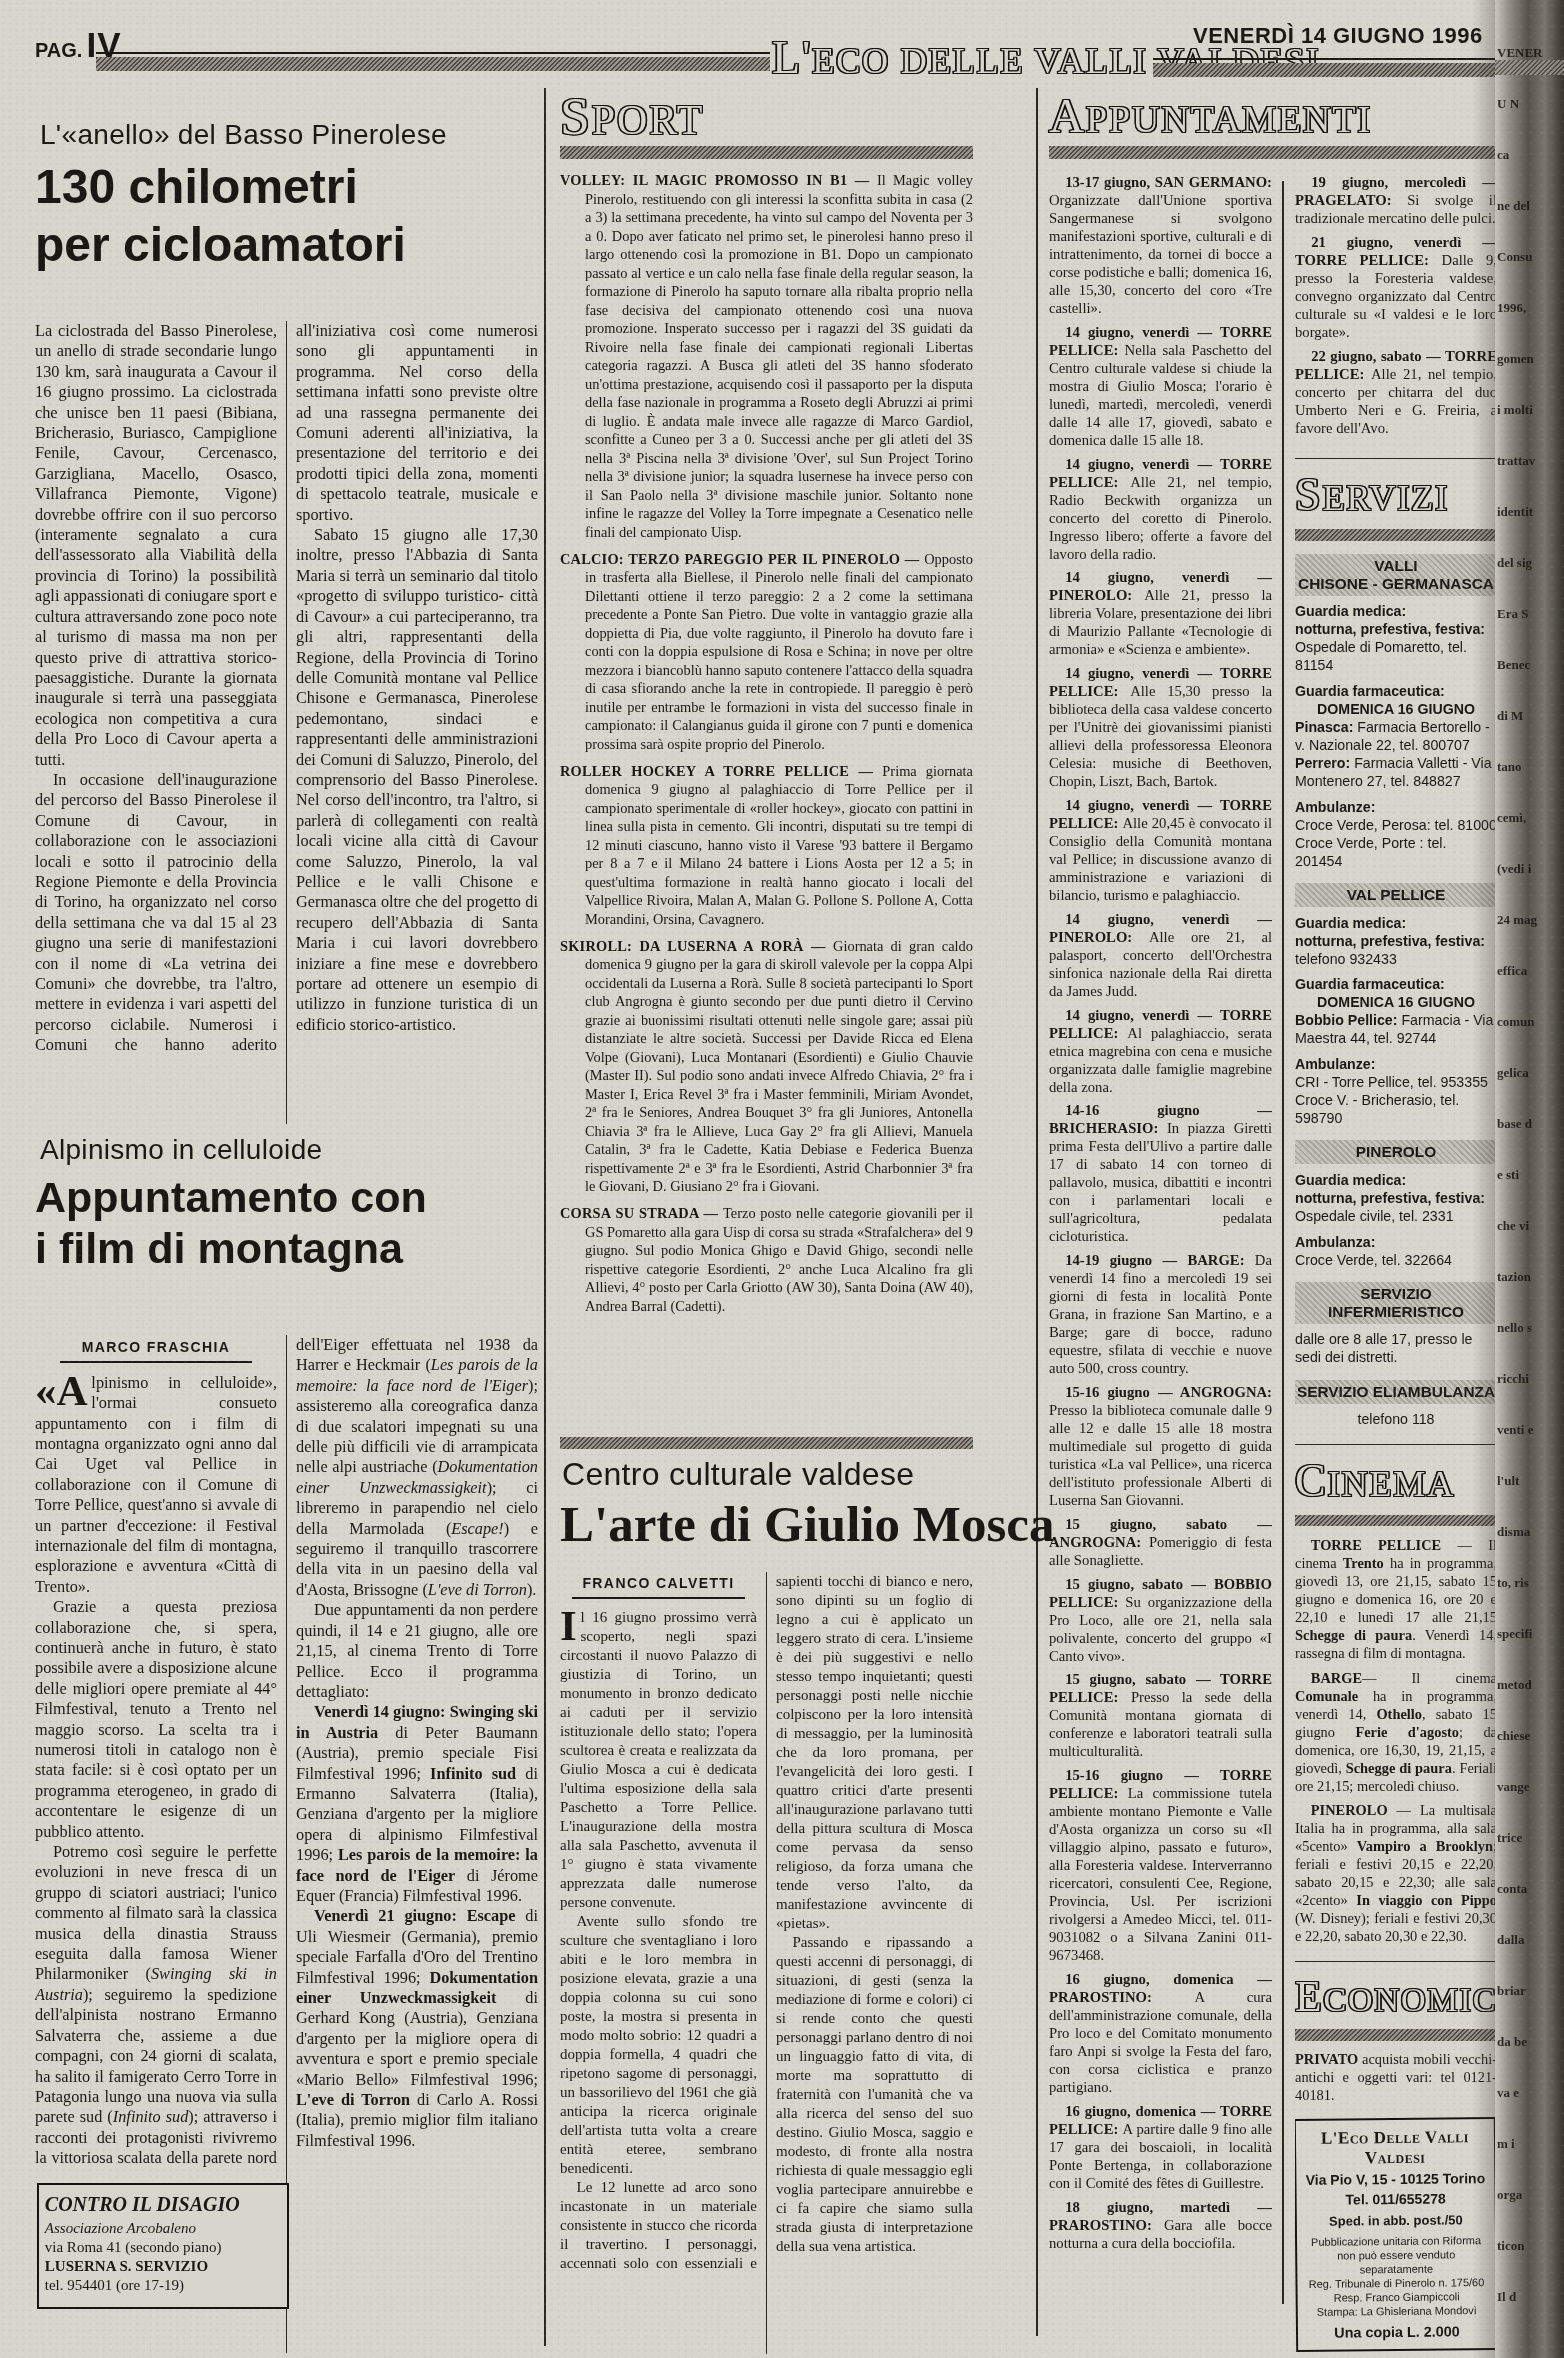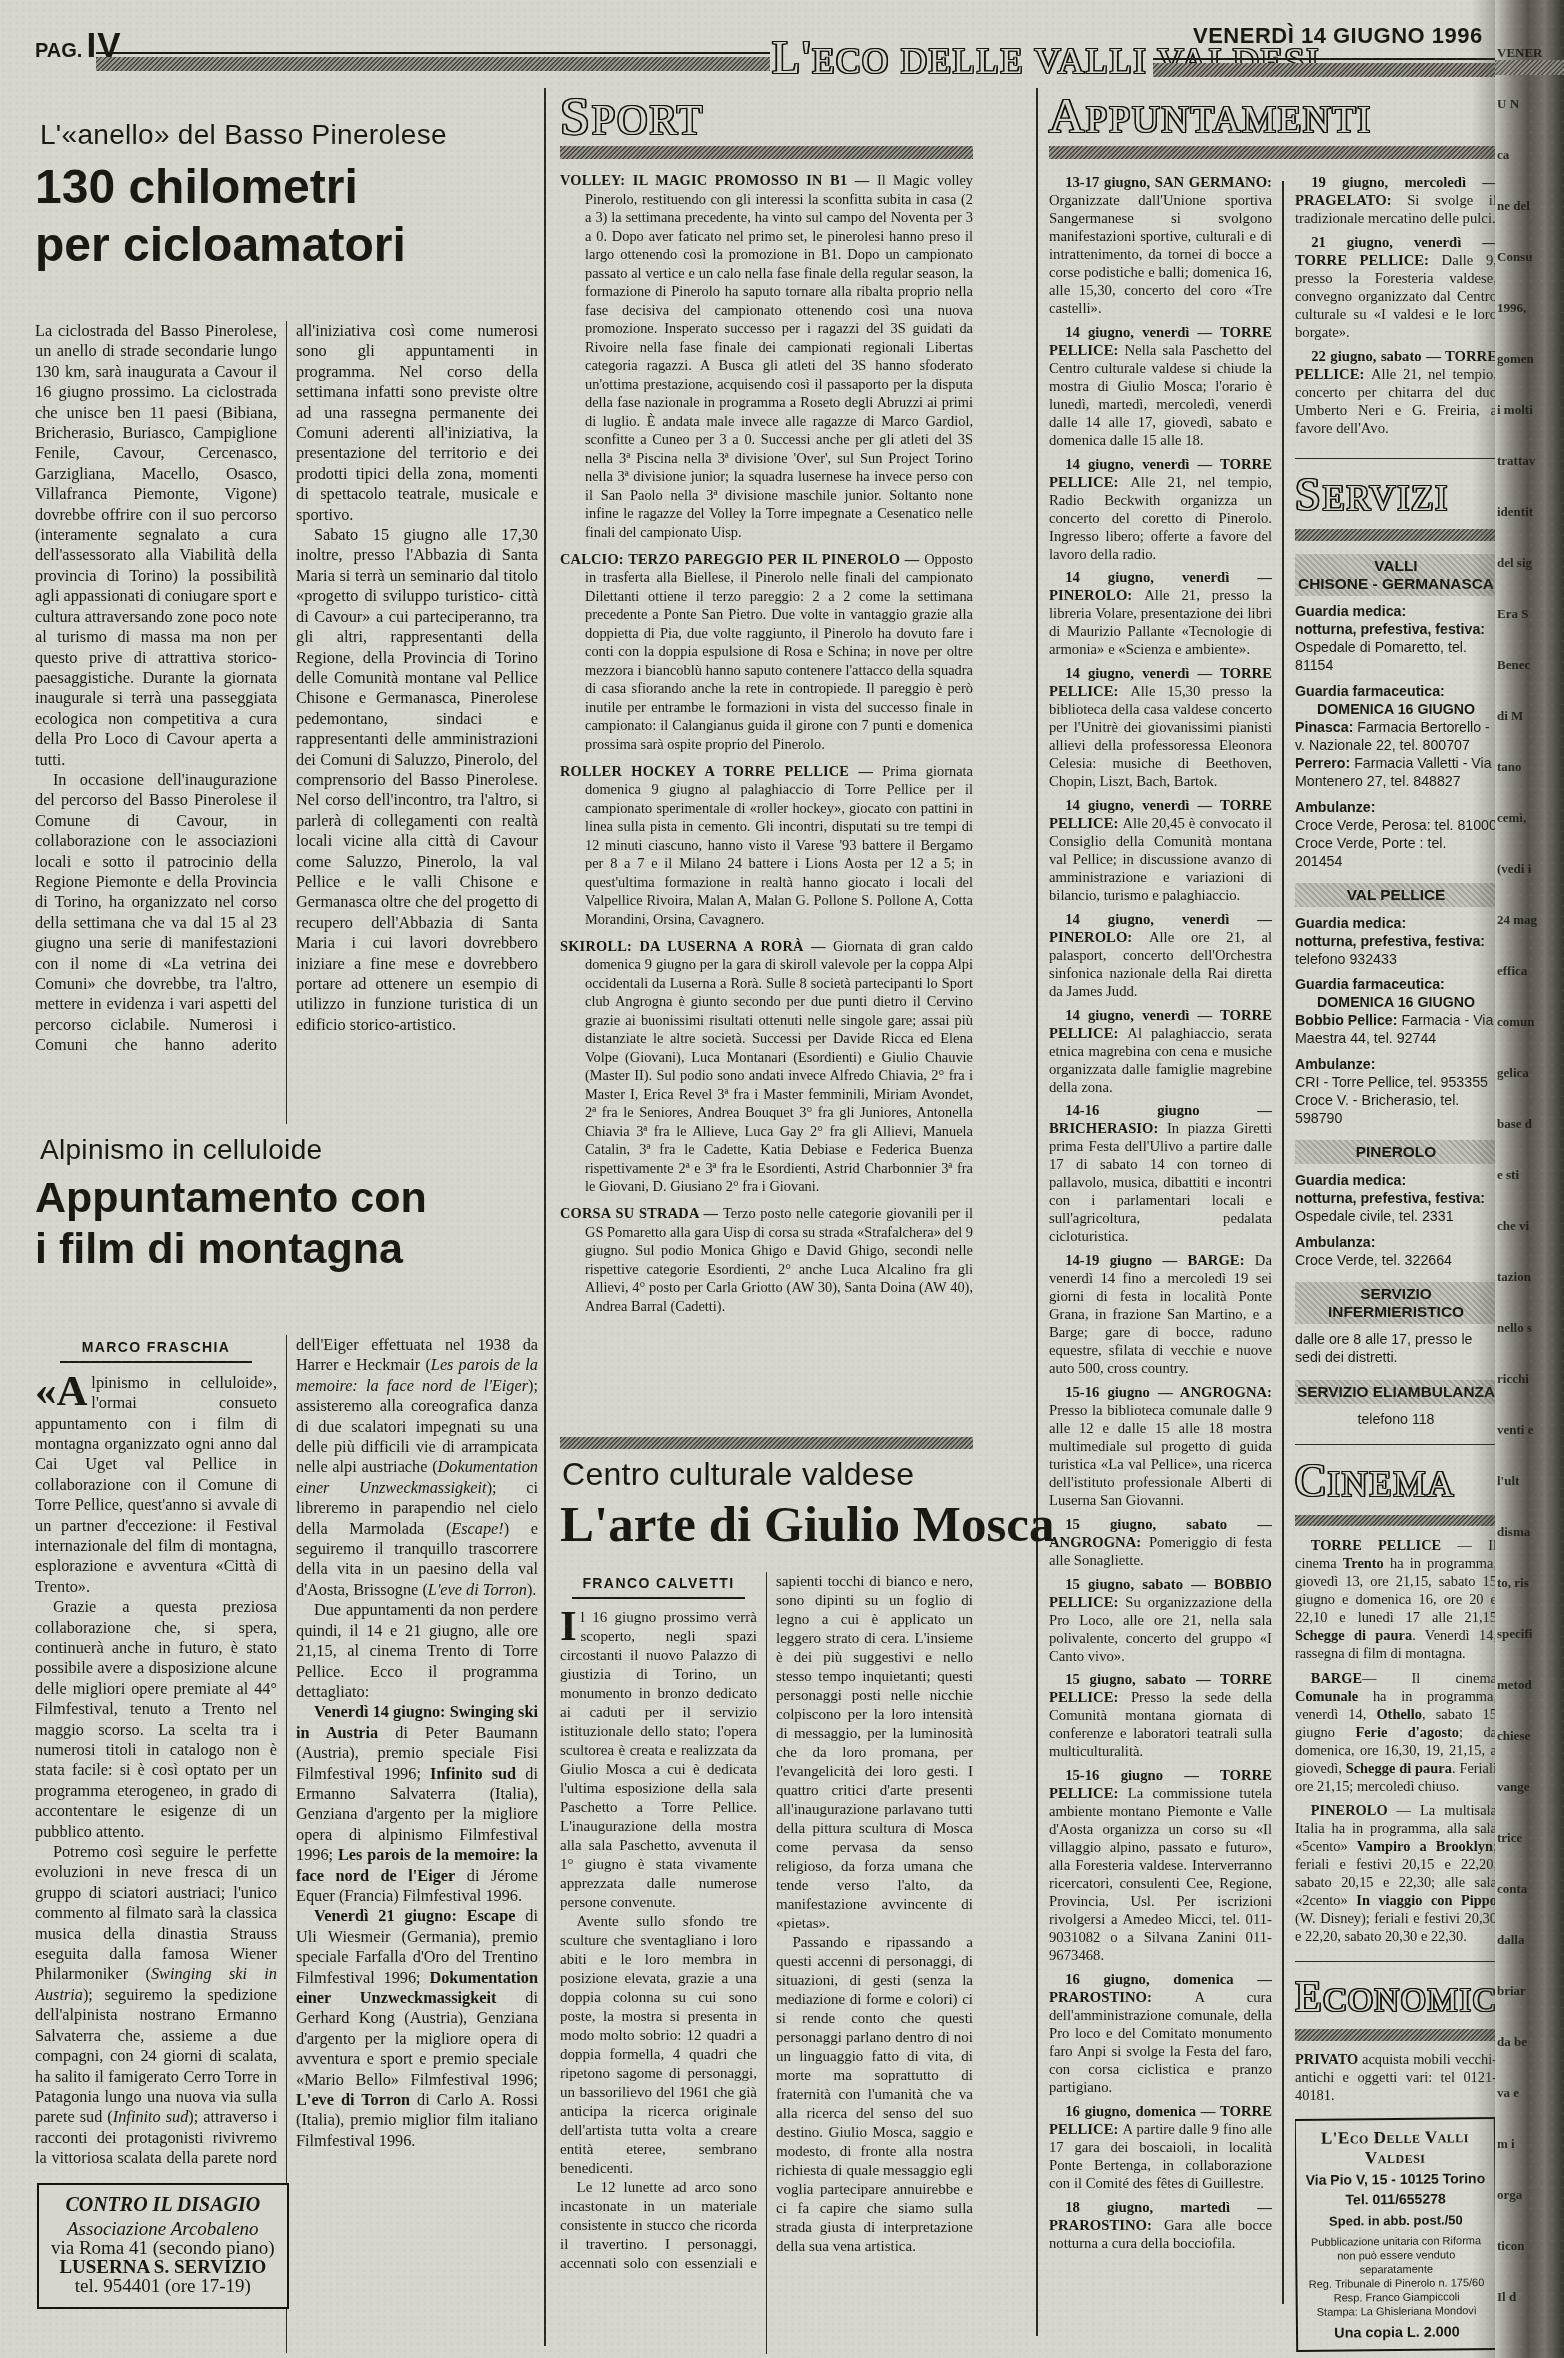--- a/index.html
+++ b/index.html
@@ -50,23 +50,23 @@
   .sv{font-family:"Liberation Sans",sans-serif;font-size:14.2px;line-height:18px;}
   .sv-banner{background:repeating-linear-gradient(45deg,#aaa79e 0 1.9px,#c6c3bb 1.9px 4.3px);
         font-family:"Liberation Sans",sans-serif;font-weight:bold;font-size:15.4px;text-align:center;
         padding:2.9px 1.9px;margin:13.4px 0 6.7px;line-height:18px;}
   .sv-line{margin:0;} .sv-line.center{text-align:center;} .sv-line.gap{margin-top:7.7px;}
   .cin{font-size:14.4px;line-height:18px;text-align:justify;}
   .cin p{margin:0 0 6.7px;text-indent:1.1em;}
   .sec-head{margin-top:15.4px;border-top:1.5px solid #2b2822;padding-top:9.6px;}
   
   .contro{position:absolute;left:37px;top:2183px;width:236px;background:#d8d5cd;z-index:3;
-        border:2.3px solid #15130f;box-shadow:0 0 0 1px #d8d5cd inset;text-align:center;padding:9.6px 5.8px 11.5px;}
+        border:2.3px solid #15130f;box-shadow:0 0 0 1px #d8d5cd inset;padding:9.6px 5.8px 11.5px;}
   .contro .t{font-weight:800;font-style:italic;font-size:20px;margin-bottom:5.8px;}
-  .contro div{font-size:19px;line-height:19px;}
+  .contro div{font-size:15px;line-height:19px;}
   .contro .it{font-style:italic;} .contro .bb{font-weight:bold;}
   .paperbox{border:2.9px solid #15130f;margin-top:13.4px;padding:7.7px 3.8px 9.6px;text-align:center;
         font-family:"Liberation Sans",sans-serif;transform:rotate(-.6deg);}
   .paperbox .l0{font-variant:small-caps;font-weight:bold;font-family:"Liberation Serif",serif;
         font-size:17px;letter-spacing:0.5px;}
   .paperbox .l1{font-size:14px;font-weight:bold;margin-top:3.8px;}
   .paperbox .l2{font-size:13px;margin-top:5.8px;font-weight:bold;}
   .paperbox .sm{font-size:11px;line-height:14px;}
   .paperbox .sm.first{margin-top:5.8px;}
   .paperbox .price{font-size:14.4px;font-weight:bold;margin-top:5.8px;}

